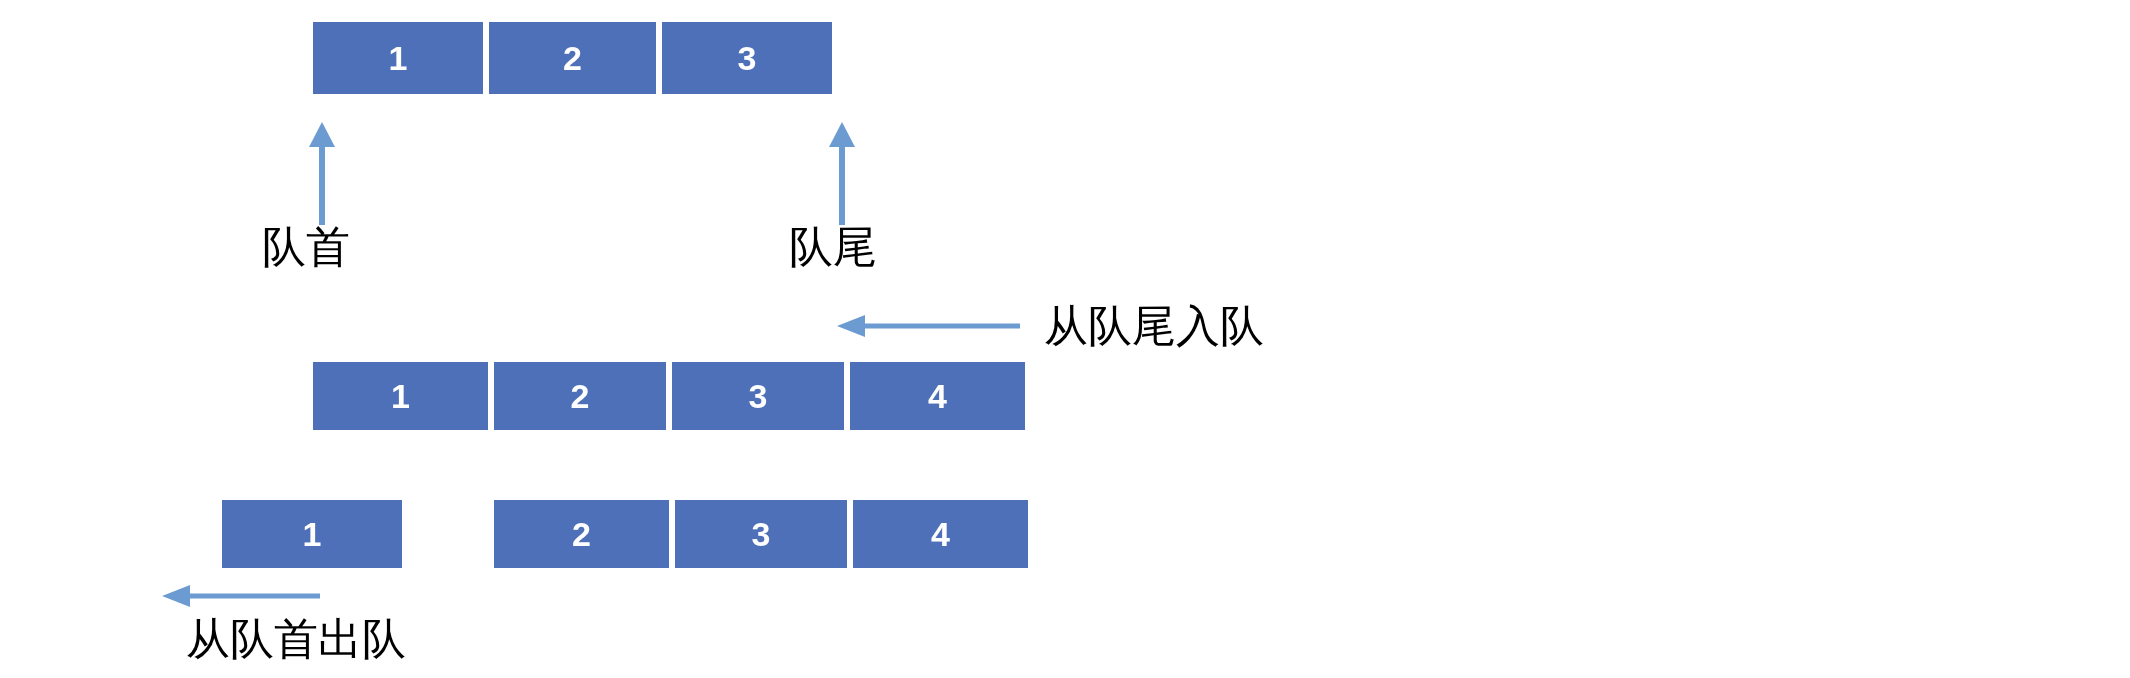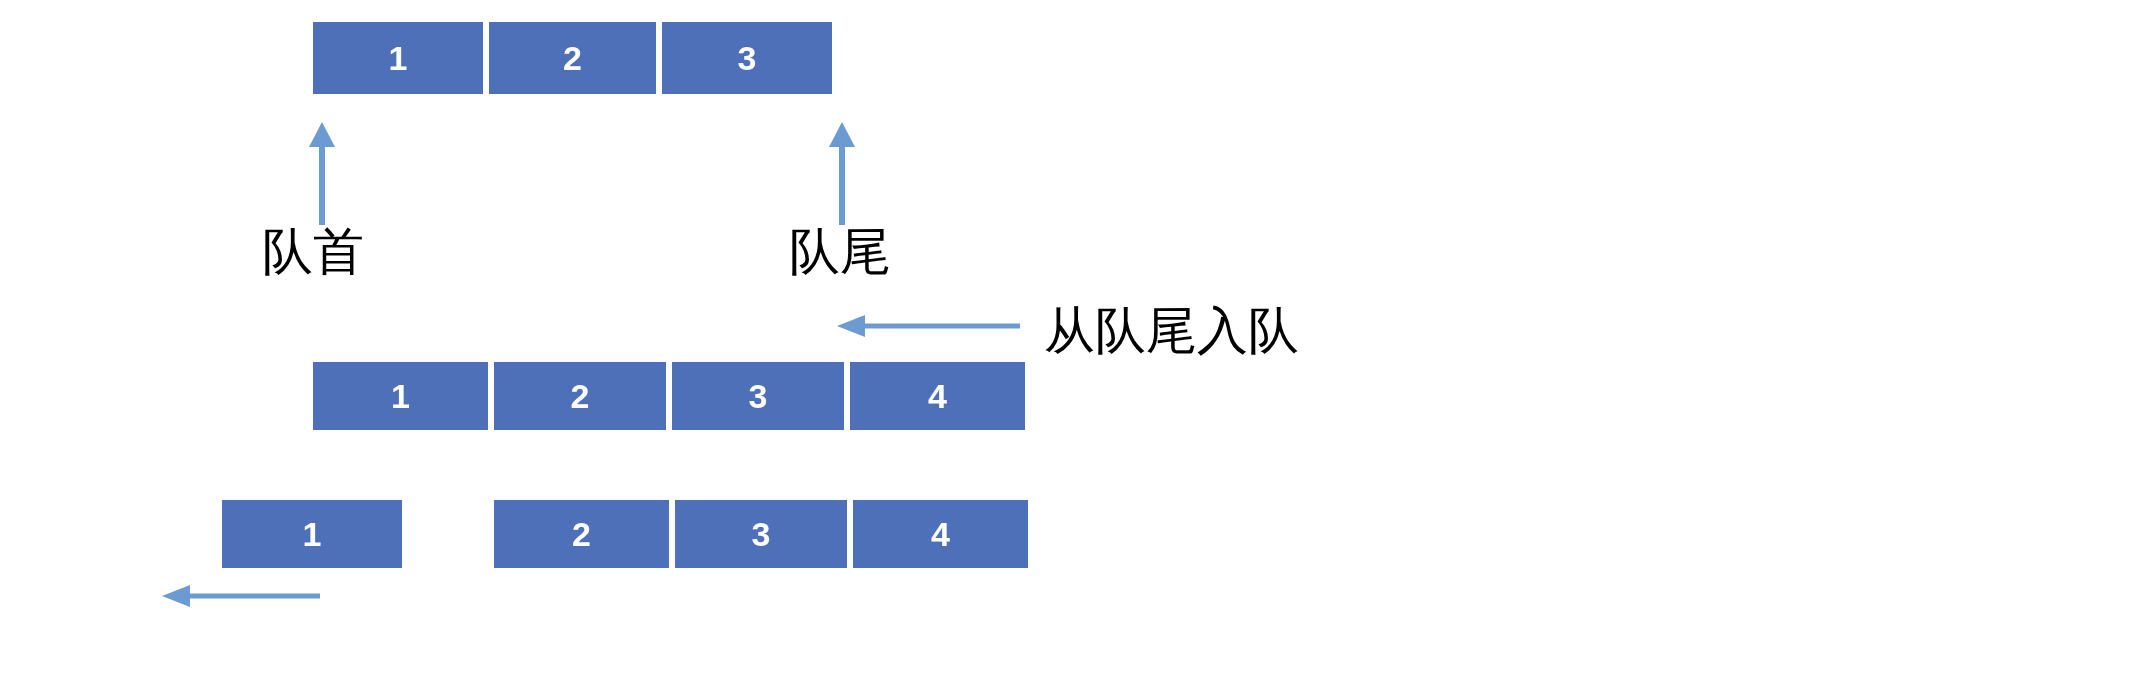--- a/index.html
+++ b/index.html
@@ -41,24 +41,24 @@
     border-right: 3px solid #ffffff;
     letter-spacing: 0;
   }
   .cell:first-child { border-left: none; }
   .cell:last-child  { border-right: none; }
 
   
   .label {
     position: absolute;
     color: #000000;
-    font-size: 51px;
+    font-size: 44px;
     line-height: 1;
     white-space: nowrap;
-    font-family: Liberation Sans, sans-serif;
+    font-family: Liberation Serif, serif;
   }
 
   
   .arrow {
     position: absolute;
   }
   .arrow svg { display: block; }
 </style>
 </head>
 <body>
@@ -123,14 +123,15 @@
     </div>
   </div>
 
   <div class="arrow" style="left:160px; top:585px;">
     <svg width="160" height="22" viewBox="0 0 160 22">
       <line x1="160" y1="11" x2="28" y2="11" stroke="#6C9BD2" stroke-width="5"></line>
       <polygon points="2,11 30,0 30,22" fill="#6C9BD2"></polygon>
     </svg>
   </div>
 
+  <div class="label" style="left:186px; top:618px;">从队首出队</div>
 
 </div>
 
 </body></html>

